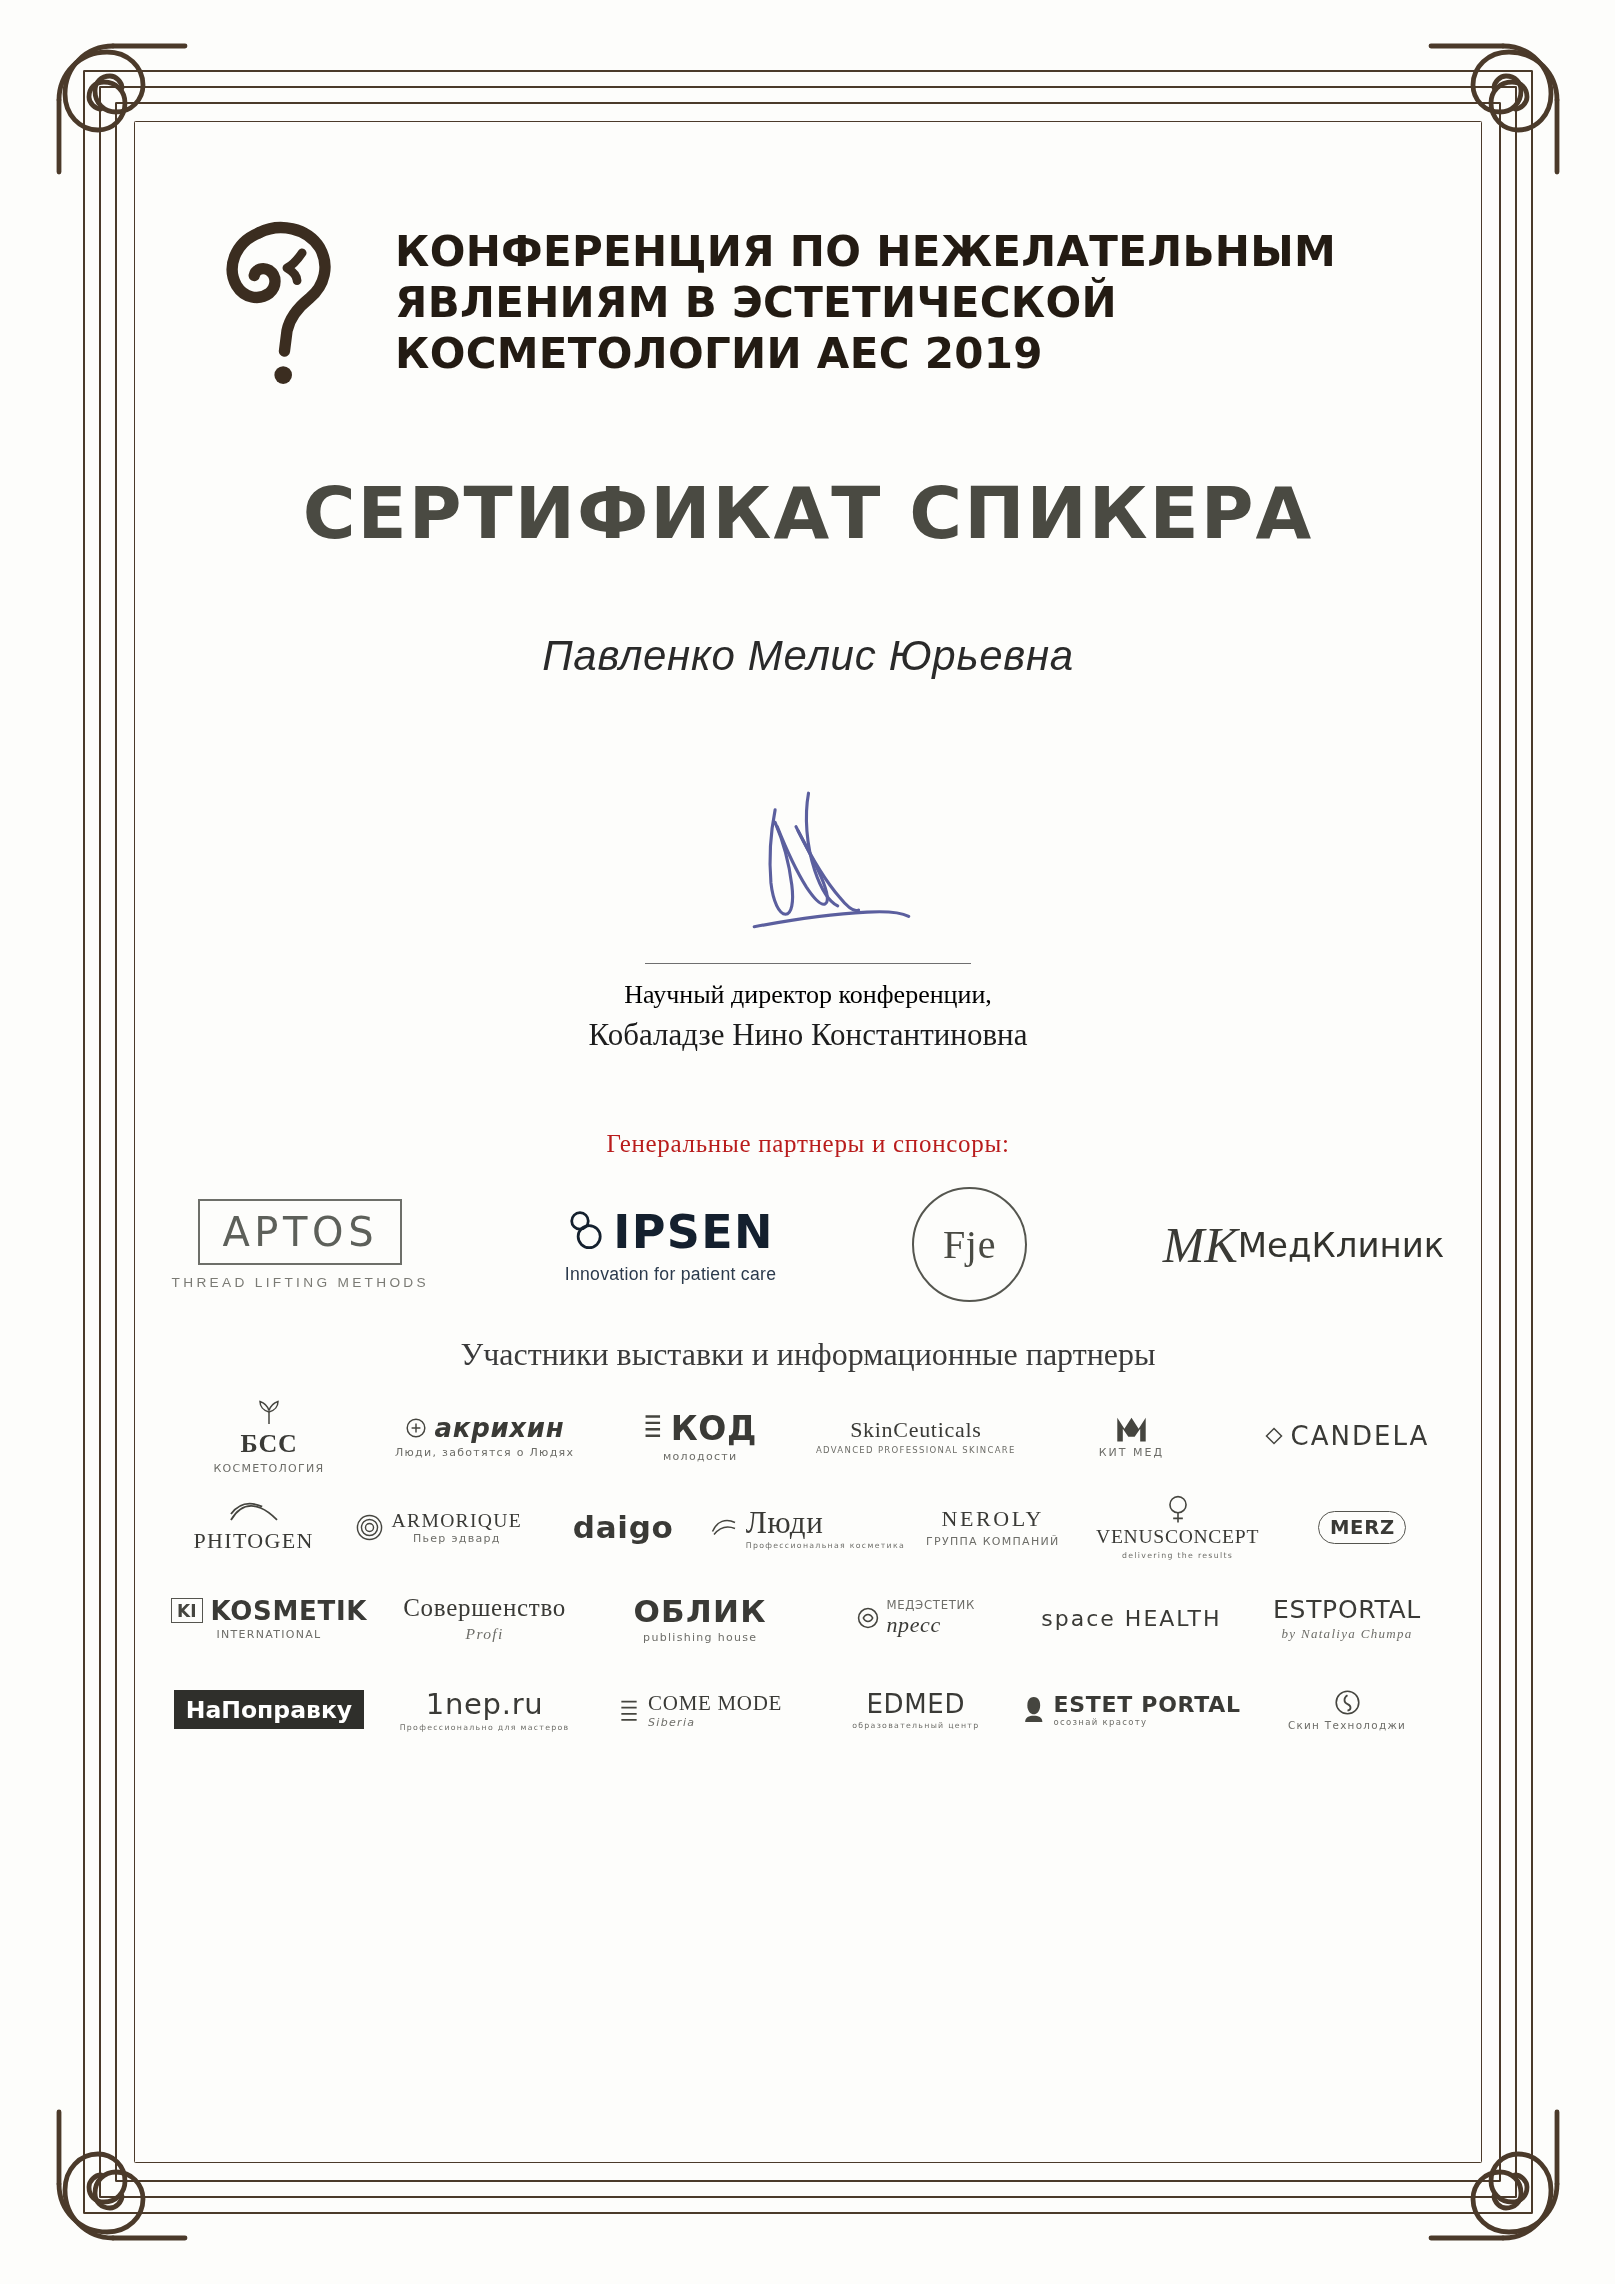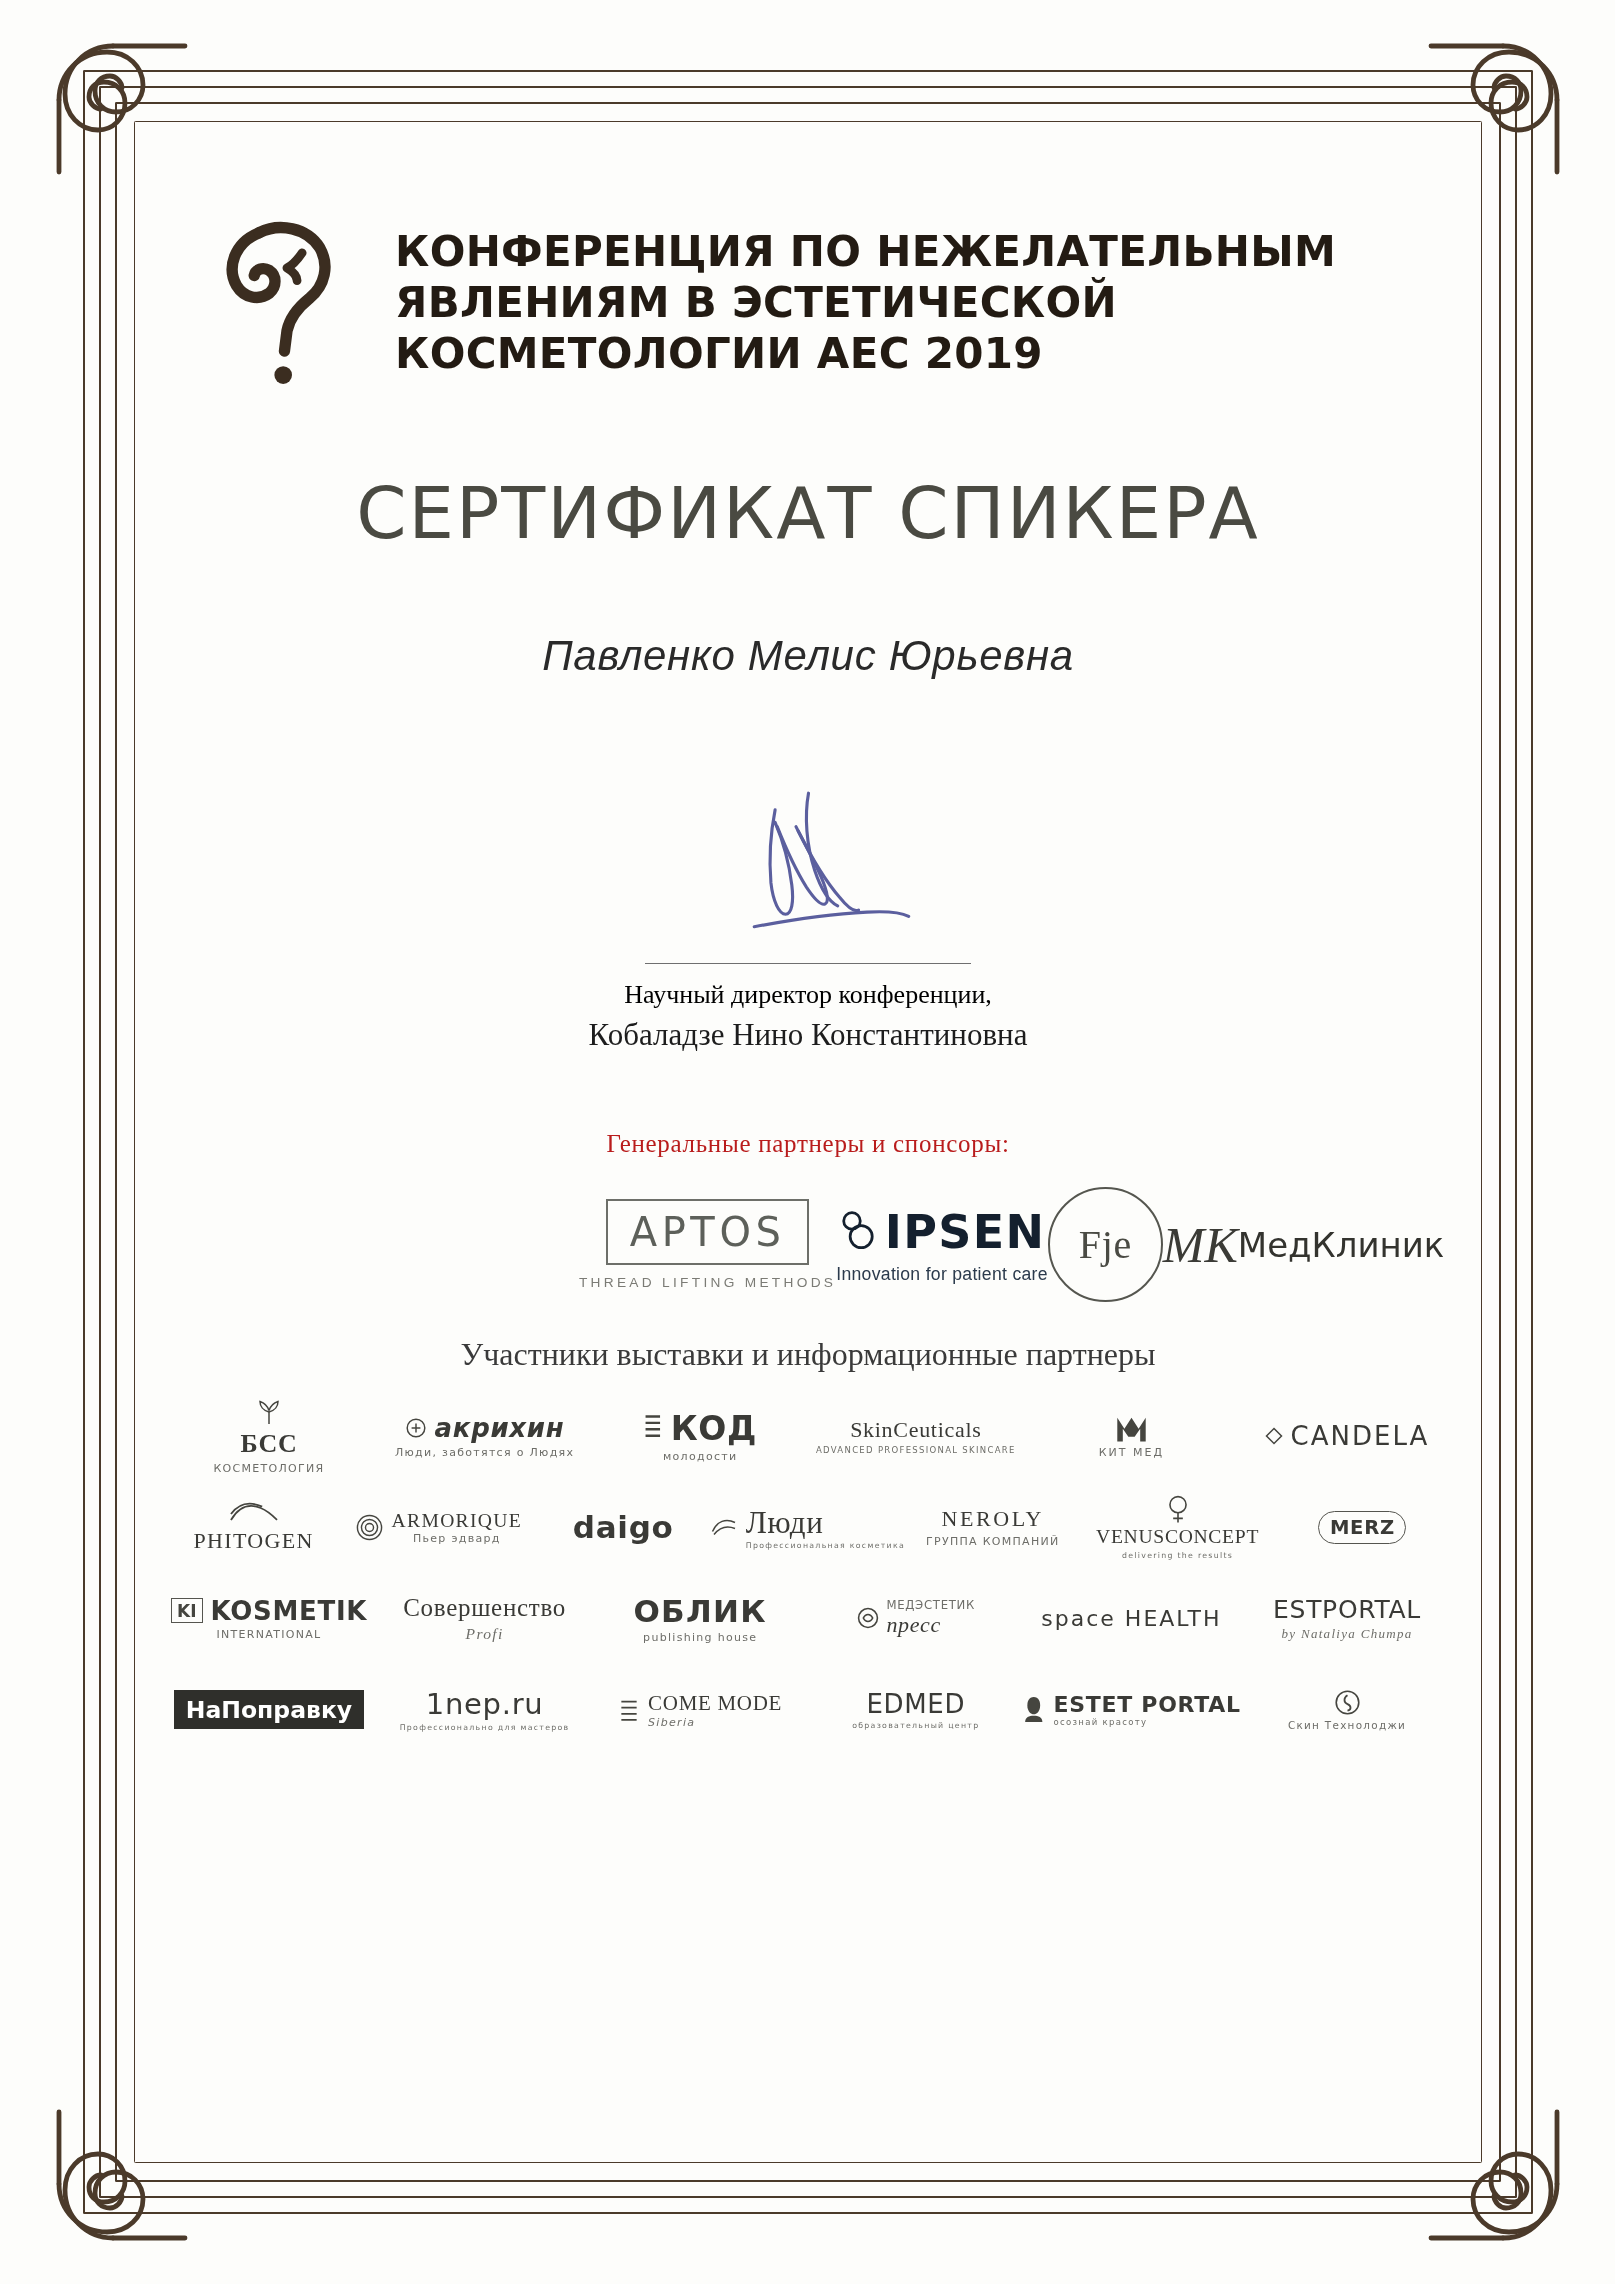--- a/index.html
+++ b/index.html
@@ -78,21 +78,21 @@
     letter-spacing: 0.3px;
     color: #231b13;
     padding-top: 15.6px;
     max-width: 1017px;
   }
 
   
   .cert-title {
     text-align: center;
     font-family: "DejaVu Sans", sans-serif;
-    font-weight: normal;
+    font-weight: bold;
     font-size: 72px;
     letter-spacing: 2px;
     color: #4a4a42;
     margin-top: 72px;
   }
 
   
   .recipient {
     text-align: center;
     font-family: "Liberation Sans", sans-serif;
@@ -139,21 +139,21 @@
     text-align: center;
     font-family: "Liberation Serif", serif;
     font-size: 25px;
     color: #b91c1c;
     letter-spacing: 0.7px;
     margin-top: 77px;
   }
   .sponsor-row {
     display: flex;
     align-items: center;
-    justify-content: flex-end;
+    justify-content: space-between;
     margin-top: 29px;
     padding: 0 15.6px;
   }
   .sponsor-logo {
     display: flex;
     flex-direction: column;
     align-items: center;
     justify-content: center;
     color: #2e2e2e;
   }

